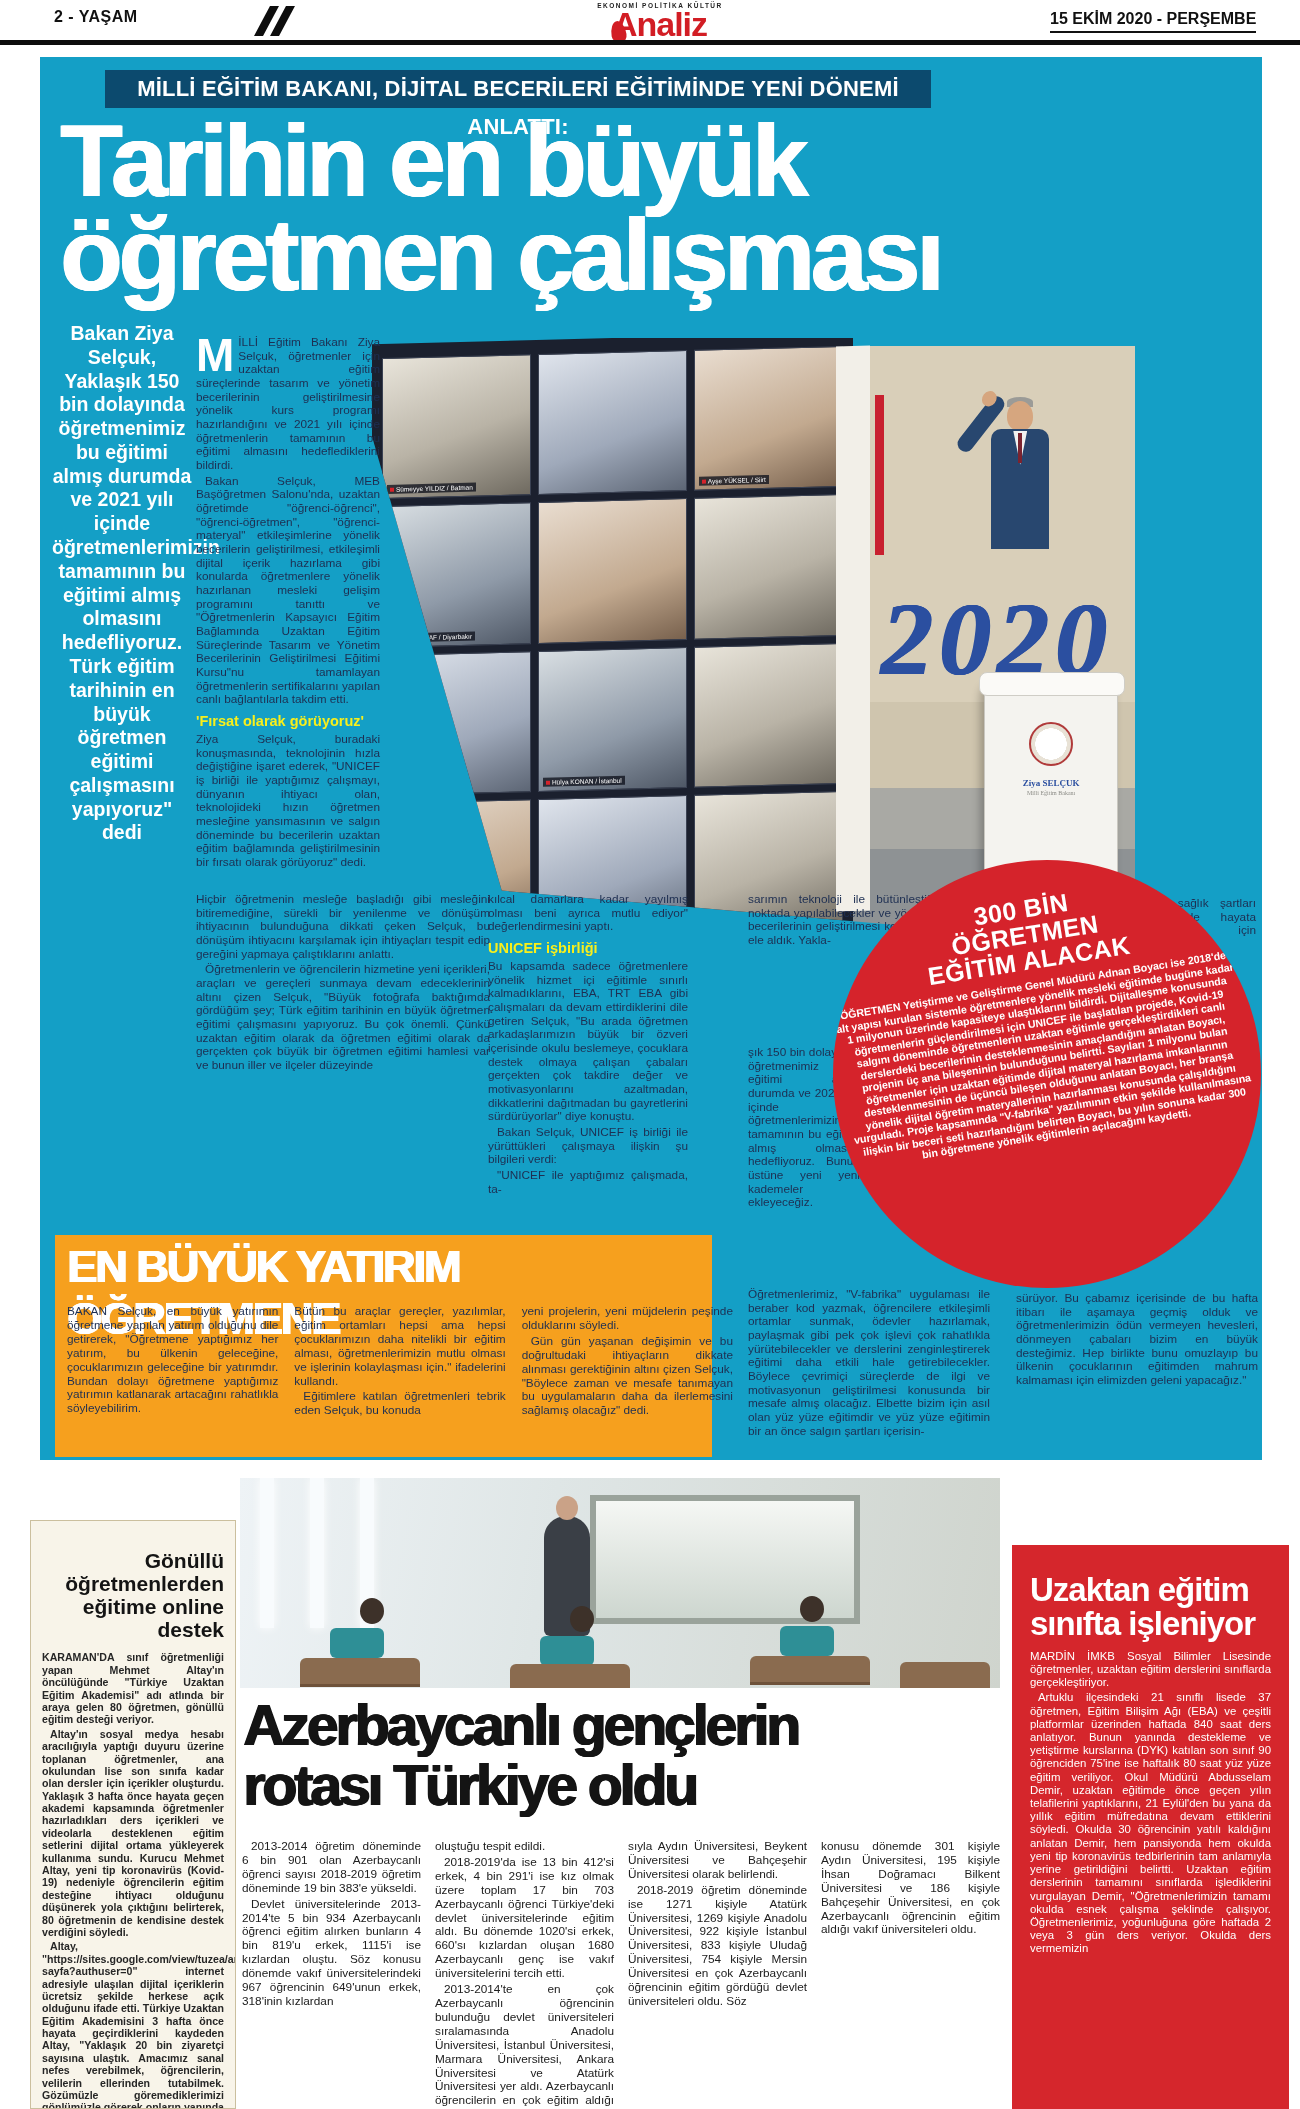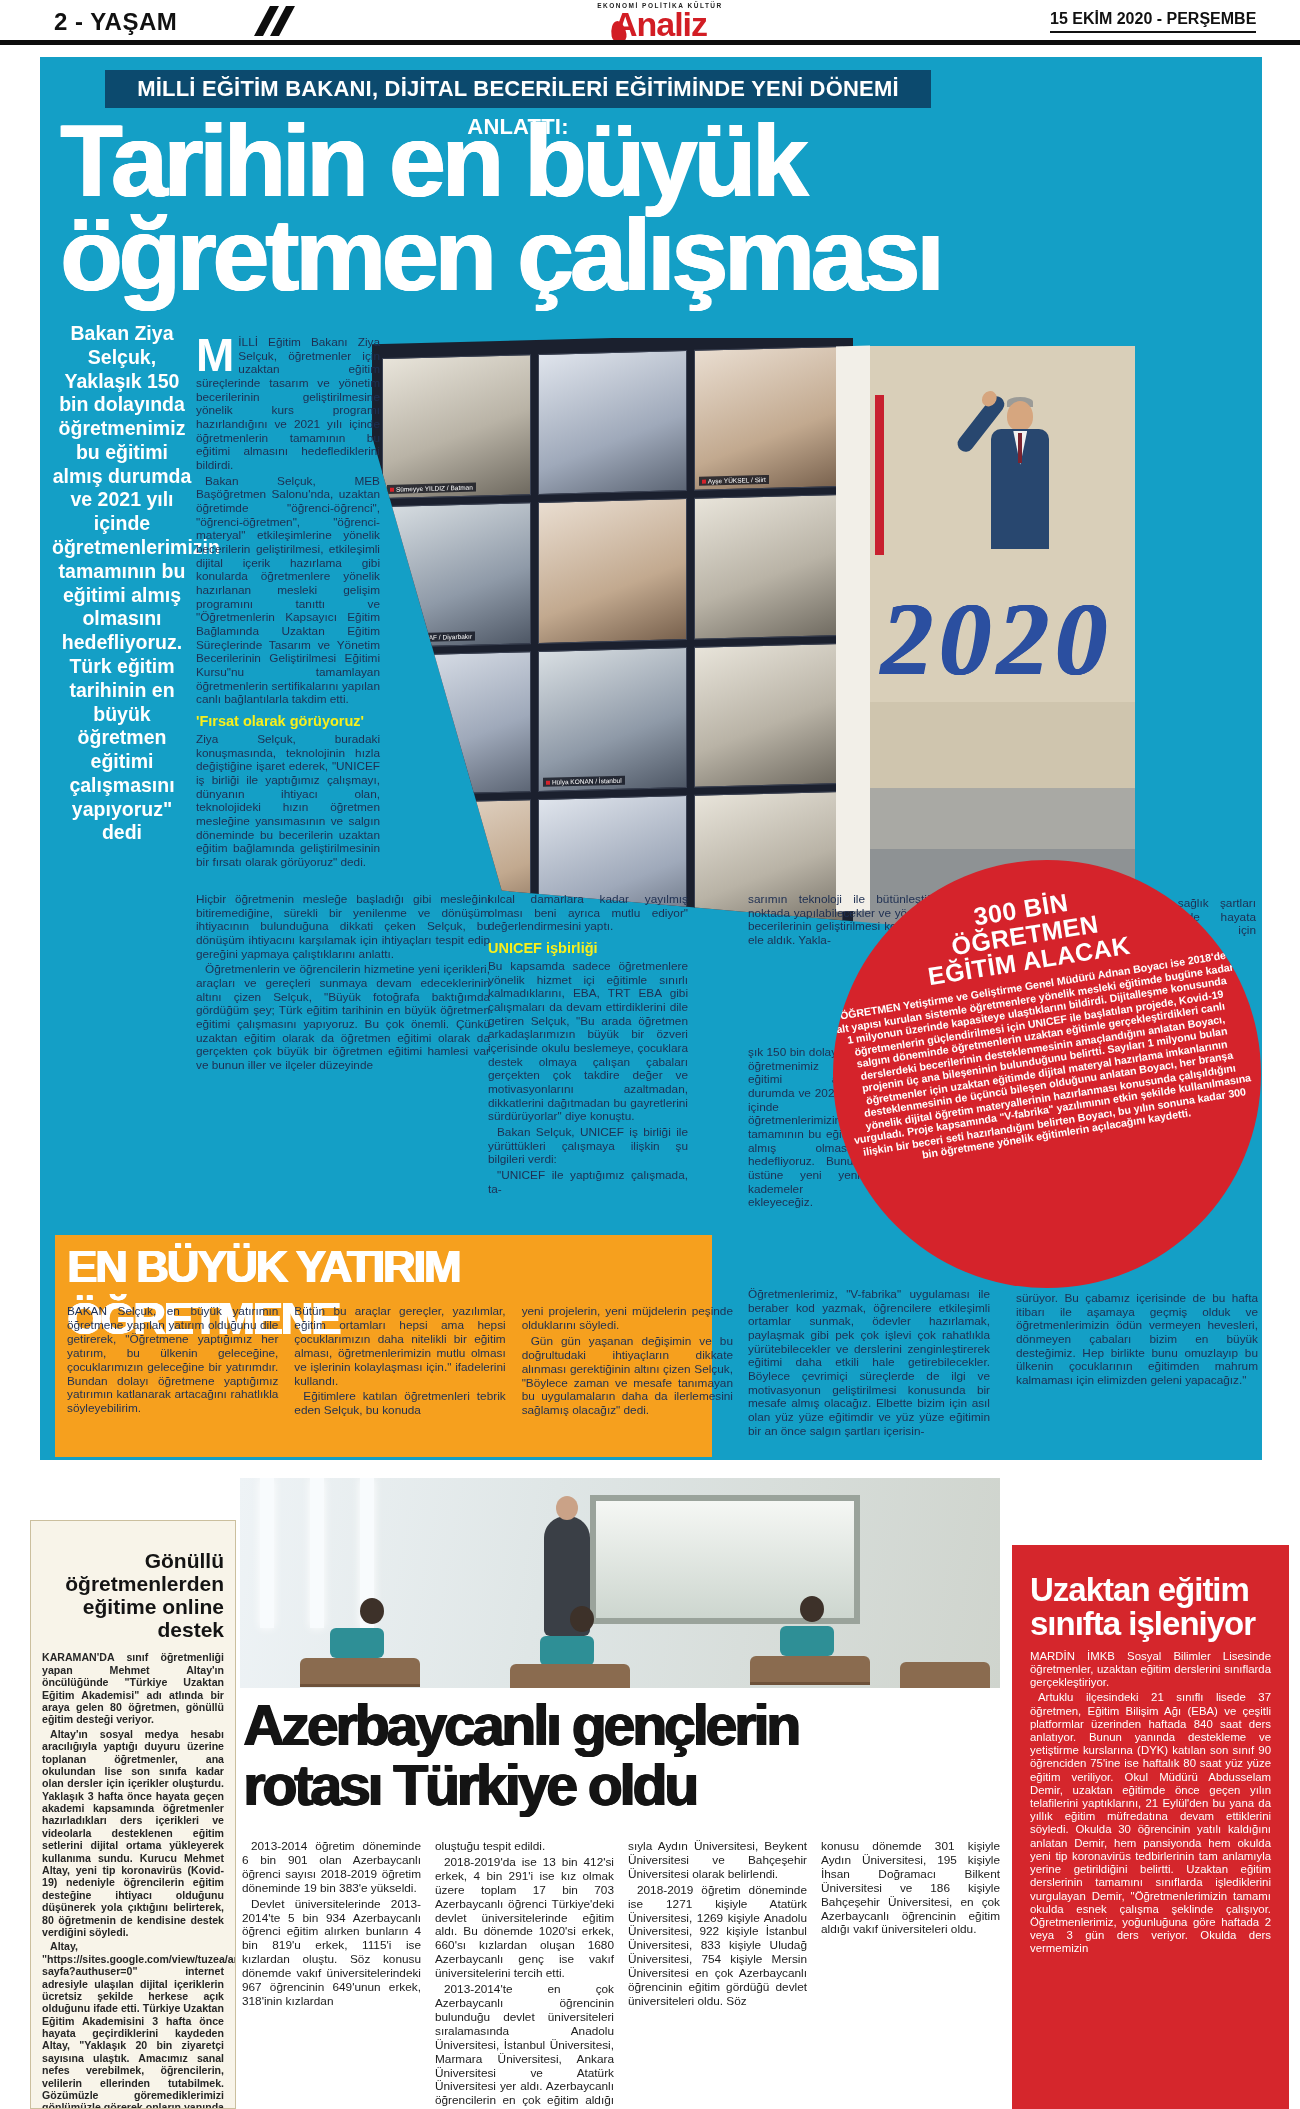--- a/index.html
+++ b/index.html
@@ -1,21 +1,21 @@
 <!DOCTYPE html>
 <html><head>
 <meta charset="utf-8">
 <style>
   html,body{margin:0;padding:0;background:#e9e9e9;}
   #page{position:relative;width:1300px;height:2109px;background:#ffffff;overflow:hidden;
         font-family:"Liberation Sans","DejaVu Sans",sans-serif;}
   .abs{position:absolute;}
   .hvy{font-weight:bold;text-shadow:.6px 0 currentColor,1.2px 0 currentColor,-.6px 0 currentColor;}
   
-  .section-label{left:54px;top:8px;font-size:24px;font-weight:bold;color:#111;letter-spacing:.5px;}
+  .section-label{left:54px;top:8px;font-size:16px;font-weight:bold;color:#111;letter-spacing:.5px;}
   .slashes{left:262px;top:6px;width:60px;height:30px;}
   .slash{position:absolute;top:0;width:9px;height:30px;background:#0d0d0d;transform:skewX(-28deg);}
   .masthead{left:560px;top:2px;width:200px;text-align:center;}
   .masthead-top{font-size:6.5px;font-weight:bold;letter-spacing:1.5px;color:#222;}
   .masthead-name{font-size:34px;font-weight:bold;color:#d21d24;letter-spacing:-1px;line-height:.9;}
   .flame{position:absolute;left:-2px;top:12px;width:15px;height:22px;background:#d21d24;
          border-radius:50% 50% 45% 55%/65% 65% 35% 35%;transform:rotate(-10deg);}
   .date-label{left:1050px;top:10px;font-size:16px;font-weight:bold;color:#111;
               border-bottom:2px solid #111;padding-bottom:3px;}
   .black-rule{left:0;top:40px;width:1300px;height:5px;background:#0d0d0d;}
@@ -187,20 +187,26 @@
       <div class="minister">
         <div class="m-arm">
             <div class="m-hand"></div>
           </div>
         <div class="m-hair"></div>
         <div class="m-head"></div>
         <div class="m-body"></div>
         <div class="m-shirt"></div>
         <div class="m-tie"></div>
       </div>
+      <div class="podium">
+        <div class="podium-top"></div>
+        <div class="podium-logo"></div>
+        <div class="podium-name">Ziya SELÇUK</div>
+        <div class="podium-sub">Milli Eğitim Bakanı</div>
+      </div>
     </div>
   </div>
 
   <div class="abs body colA1">
     <p class="noind"><span class="dropcap">M</span><span>İLLİ Eğitim Bakanı Ziya Selçuk, öğretmenler için uzaktan eğitim süreçlerinde tasarım ve yönetim becerilerinin geliştirilmesine yönelik kurs programı hazırlandığını ve 2021 yılı içinde öğretmenlerin tamamının bu eğitimi almasını hedeflediklerini bildirdi.</span></p>
     <p>Bakan Selçuk, MEB Başöğretmen Salonu'nda, uzaktan öğretimde "öğrenci-öğrenci", "öğrenci-öğretmen", "öğrenci-materyal" etkileşimlerine yönelik becerilerin geliştirilmesi, etkileşimli dijital içerik hazırlama gibi konularda öğretmenlere yönelik hazırlanan mesleki gelişim programını tanıttı ve "Öğretmenlerin Kapsayıcı Eğitim Bağlamında Uzaktan Eğitim Süreçlerinde Tasarım ve Yönetim Becerilerinin Geliştirilmesi Eğitimi Kursu"nu tamamlayan öğretmenlerin sertifikalarını yapılan canlı bağlantılarla takdim etti.</p>
     <div class="subhead">'Fırsat olarak görüyoruz'</div>
     <p class="noind">Ziya Selçuk, buradaki konuşmasında, teknolojinin hızla değiştiğine işaret ederek, "UNICEF iş birliği ile yaptığımız çalışmayı, dünyanın ihtiyacı olan, teknolojideki hızın öğretmen mesleğine yansımasının ve salgın döneminde bu becerilerin uzaktan eğitim bağlamında geliştirilmesinin bir fırsatı olarak görüyoruz" dedi.</p>
   </div>
   <div class="abs body colA2">

